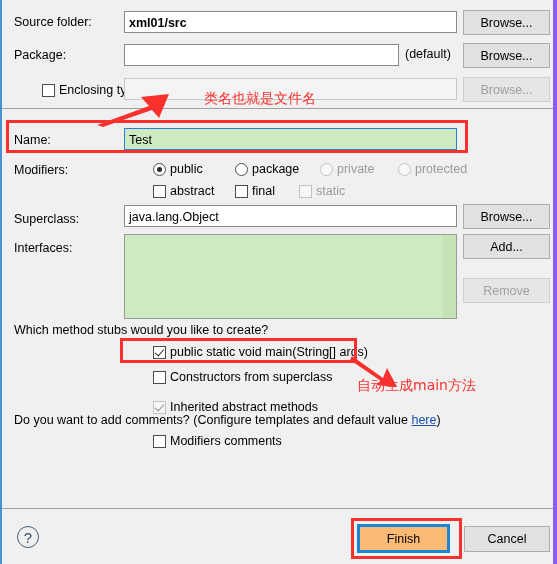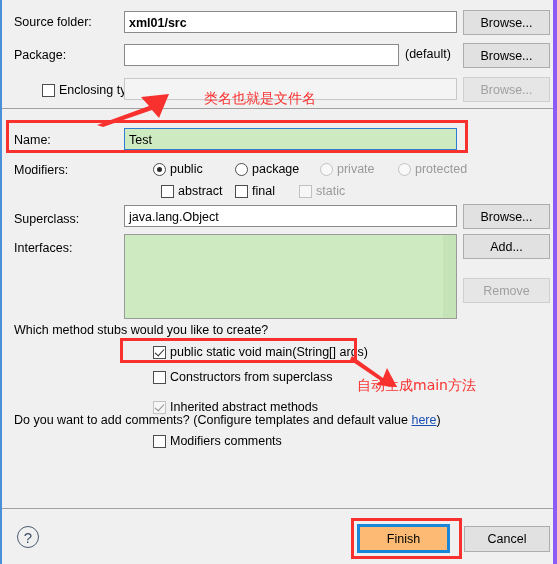--- a/index.html
+++ b/index.html
@@ -255,21 +255,21 @@
   </div>
   <div class="ctl-wrap" style="left:290px; top:160px;">
     <span class="rad disabled"></span>
     <span class="lbl disabled">private</span>
   </div>
   <div class="ctl-wrap" style="left:368px; top:160px;">
     <span class="rad disabled"></span>
     <span class="lbl disabled">protected</span>
   </div>
 
-  <div class="ctl-wrap" style="left:123px; top:182px;margin-left:8px;">
+  <div class="ctl-wrap" style="left:123px; top:182px;">
     <span class="cbx"></span>
     <span class="lbl">abstract</span>
   </div>
   <div class="ctl-wrap" style="left:205px; top:182px;">
     <span class="cbx"></span>
     <span class="lbl">final</span>
   </div>
   <div class="ctl-wrap" style="left:269px; top:182px;">
     <span class="cbx disabled"></span>
     <span class="lbl disabled">static</span>

